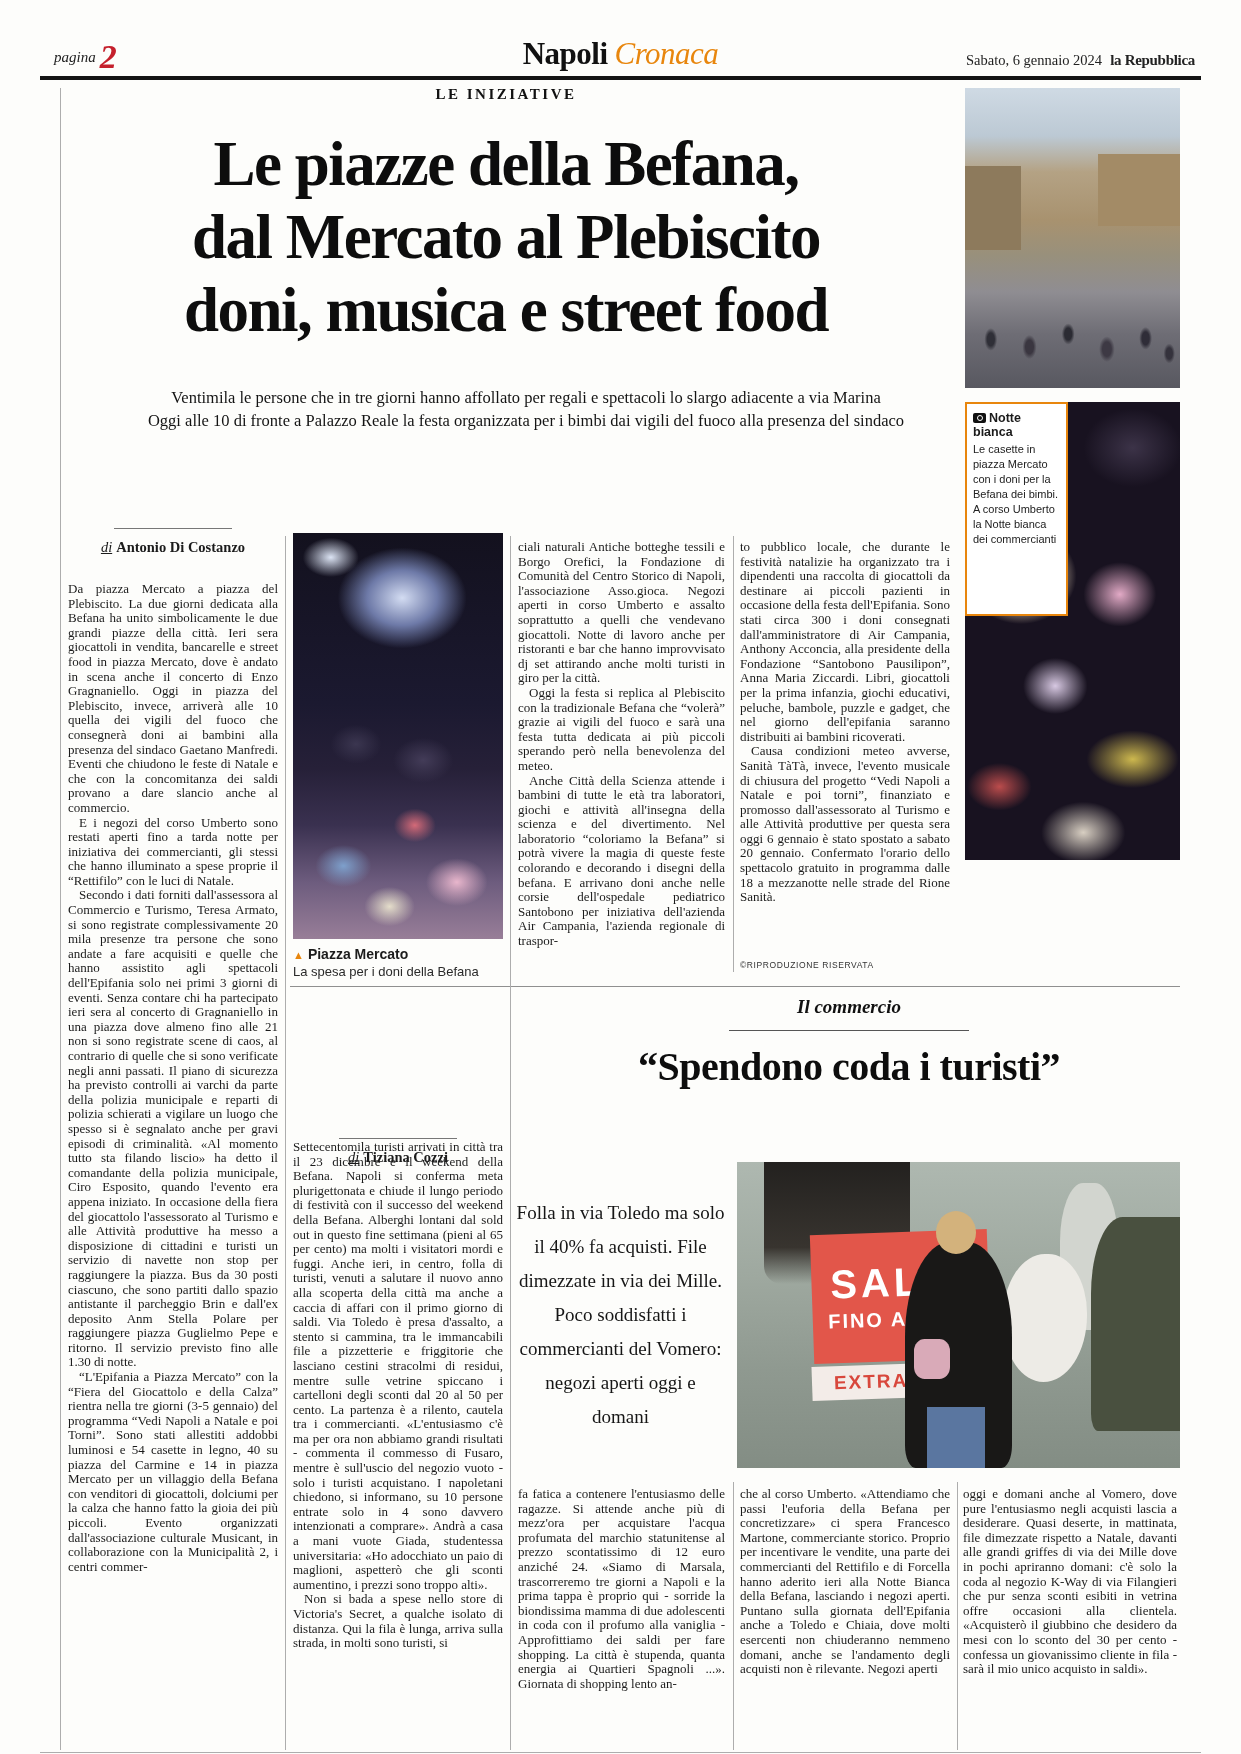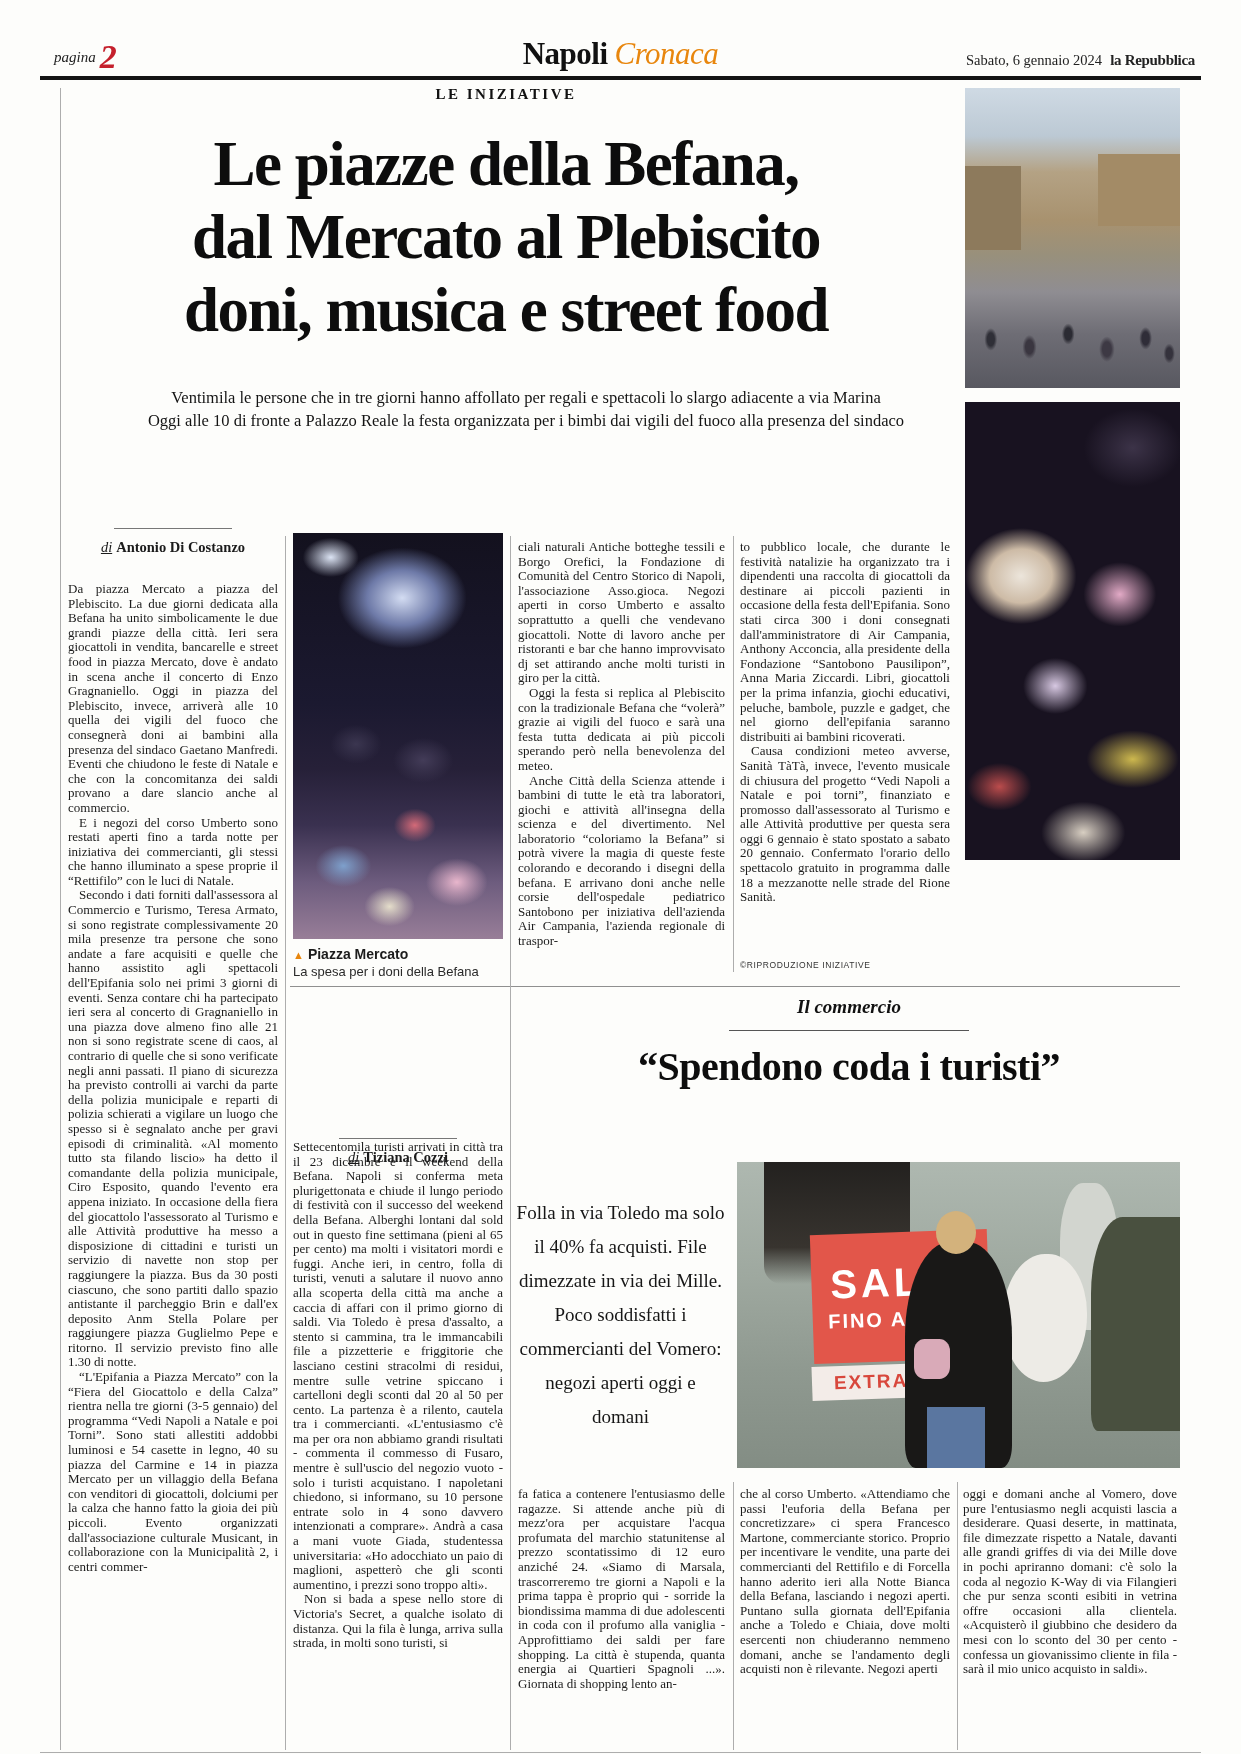--- a/index.html
+++ b/index.html
@@ -156,34 +156,38 @@
     </div>
   <div class="bodycol" style="left:518px;top:540px;width:207px;height:430px;" data-interactable="false">
       <div class="para" data-interactable="false">ciali naturali Antiche botteghe tessili e Borgo Orefici, la Fondazione di Comunità del Centro Storico di Napoli, l'associazione Asso.gioca. Negozi aperti in corso Umberto e assalto soprattutto a quelli che vendevano giocattoli. Notte di lavoro anche per ristoranti e bar che hanno improvvisato dj set attirando anche molti turisti in giro per la città.</div>
       <div class="para" data-interactable="false">Oggi la festa si replica al Plebiscito con la tradizionale Befana che “volerà” grazie ai vigili del fuoco e sarà una festa tutta dedicata ai più piccoli sperando però nella benevolenza del meteo.</div>
       <div class="para" data-interactable="false">Anche Città della Scienza attende i bambini di tutte le età tra laboratori, giochi e attività all'insegna della scienza e del divertimento. Nel laboratorio “coloriamo la Befana” si potrà vivere la magia di queste feste colorando e decorando i disegni della befana. E arrivano doni anche nelle corsie dell'ospedale pediatrico Santobono per iniziativa dell'azienda Air Campania, l'azienda regionale di traspor-</div>
     </div>
   <div class="bodycol" style="left:740px;top:540px;width:210px;height:415px;" data-interactable="false">
       <div class="para" data-interactable="false">to pubblico locale, che durante le festività natalizie ha organizzato tra i dipendenti una raccolta di giocattoli da destinare ai piccoli pazienti in occasione della festa dell'Epifania. Sono stati circa 300 i doni consegnati dall'amministratore di Air Campania, Anthony Acconcia, alla presidente della Fondazione “Santobono Pausilipon”, Anna Maria Ziccardi. Libri, giocattoli per la prima infanzia, giochi educativi, peluche, bambole, puzzle e gadget, che nel giorno dell'epifania saranno distribuiti ai bambini ricoverati.</div>
       <div class="para" data-interactable="false">Causa condizioni meteo avverse, Sanità TàTà, invece, l'evento musicale di chiusura del progetto “Vedi Napoli a Natale e poi torni”, finanziato e promosso dall'assessorato al Turismo e alle Attività produttive per questa sera oggi 6 gennaio è stato spostato a sabato 20 gennaio. Confermato l'orario dello spettacolo gratuito in programma dalle 18 a mezzanotte nelle strade del Rione Sanità.</div>
     </div>
-  <div class="copyright" style="left:740px;top:960px;" data-interactable="false">©RIPRODUZIONE INIZIATIVE</div>
+  <div class="copyright" style="left:740px;top:960px;" data-interactable="false">©RIPRODUZIONE RISERVATA</div>
 
   <div class="photo ph-mid" data-interactable="false"></div>
   <div class="caption" style="left:293px;top:946px;width:210px;" data-interactable="false">
     <div class="cap-title" data-interactable="false"><span class="tri" data-interactable="false">▲</span><span data-interactable="false">Piazza Mercato</span></div>
     <div class="cap-text" data-interactable="false">La spesa per i doni della Befana</div>
   </div>
 
   <div class="photo ph-street" data-interactable="false">
     <div class="bld" style="left:0;top:26%;width:26%;height:28%;" data-interactable="false"></div>
     <div class="bld" style="left:62%;top:22%;width:38%;height:24%;background:#a38b66;" data-interactable="false"></div>
     <div class="crowd" data-interactable="false"></div>
   </div>
   <div class="photo ph-night" data-interactable="false"></div>
+  <div class="capbox" data-interactable="false">
+    <div class="t" data-interactable="false"><span class="cam" data-interactable="false"></span><span data-interactable="false">Notte bianca</span></div>
+    <div class="x" data-interactable="false">Le casette in piazza Mercato con i doni per la Befana dei bimbi. A corso Umberto la Notte bianca dei commercianti</div>
+  </div>
 
   <div class="hline" style="left:290px;top:986px;width:890px;height:1px;background:#8f8f8f;" data-interactable="false"></div>
   <div class="kicker2" data-interactable="false">Il commercio</div>
   <div class="hline lineblk" style="left:729px;top:1030px;width:240px;height:1px;" data-interactable="false"></div>
   <div class="headline2" data-interactable="false">
       <div class="hl-line" data-interactable="false">“Spendono coda i turisti”</div>
     </div>
 
   <div class="byline" style="left:293px;top:1138px;width:210px;" data-interactable="false">
     <span class="rule" data-interactable="false"></span>

